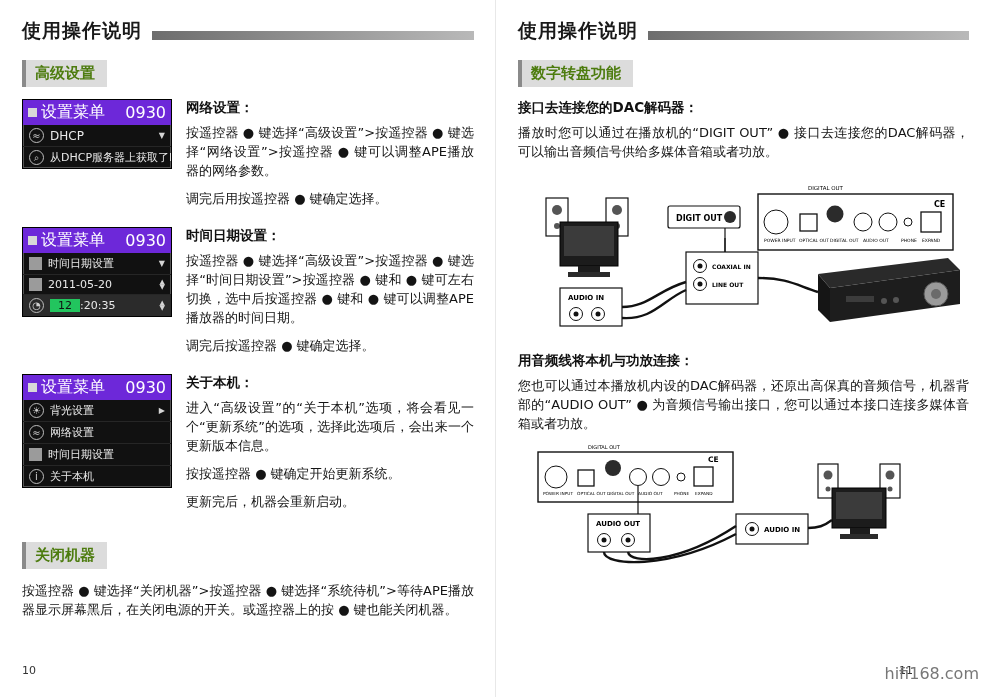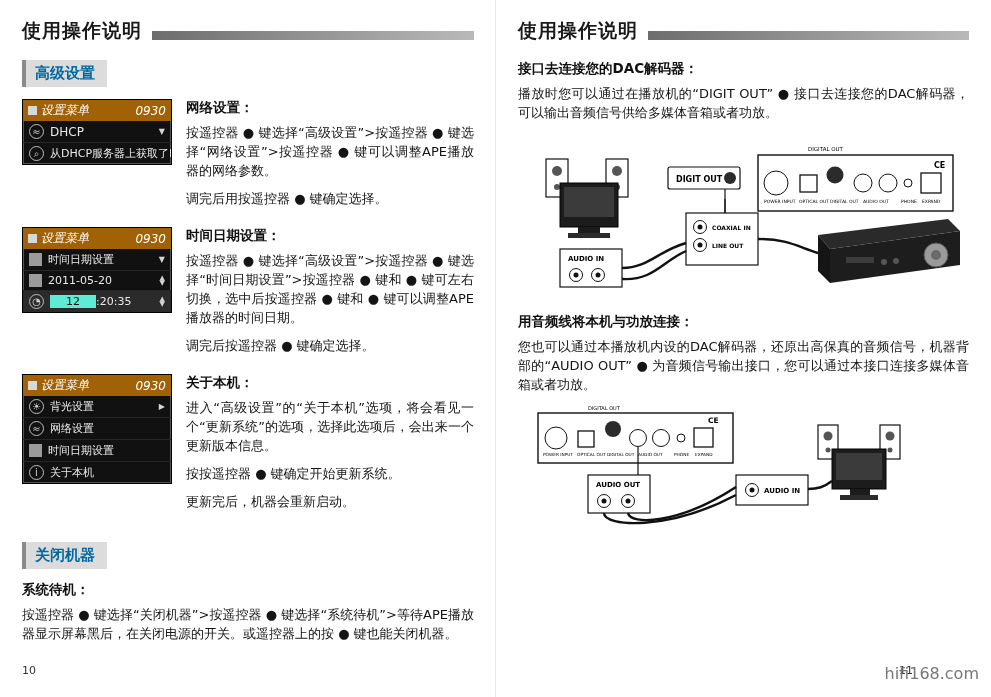--- a/index.html
+++ b/index.html
@@ -30,21 +30,21 @@
   .hdr-rule{
     flex:1;height:9px;margin-bottom:4px;
     background:linear-gradient(to right,#6d6d6d,#b9b9b9);
   }
 
   
   .chip{
     display:inline-block;
     background:#dcdcdc;
     border-left:4px solid #8a8a8a;
-    font-size:15px;font-weight:bold;color:#0369a1;
+    font-size:15px;font-weight:bold;color:#4d7c0f;
     padding:4px 12px 4px 9px;
     margin-bottom:12px;
   }
 
   .sub-head{
     font-size:13.5px;font-weight:bold;color:#111;margin:0 0 6px 0;
   }
   .para{
     font-size:13px;line-height:19px;color:#141414;margin:0 0 9px 0;
     text-align:justify;
@@ -56,21 +56,21 @@
   .col-text{flex:1;}
 
   
   .lcd{
     width:148px;background:#111;color:#e9e9e9;border:1px solid #000;
     margin-bottom:12px;font-size:11px;
     box-shadow:0 0 0 1px #555 inset;
   }
   .lcd-top{
     display:flex;align-items:center;justify-content:space-between;
-    background:#a16207;color:#fff;padding:2px 5px;font-size:12px;font-style:italic;
+    background:#6d28d9;color:#fff;padding:2px 5px;font-size:16px;
   }
   .lcd-top .lt{display:flex;align-items:center;gap:4px;}
   .lcd-sq{width:9px;height:9px;background:#d8d8d8;display:inline-block;}
   .lcd-row{
     display:flex;align-items:center;gap:6px;
     padding:3px 6px;border-bottom:1px solid #262626;
     white-space:nowrap;overflow:hidden;
   }
   .lcd-row:last-child{border-bottom:none;}
   .lcd-row.sel{background:#2b2b2b;}
@@ -79,21 +79,21 @@
     color:#cfcfcf;font-size:10px;line-height:13px;text-align:center;
   }
   .lcd-ic.box{background:#9b9b9b;}
   .lcd-ic.round{border:1px solid #bdbdbd;border-radius:50%;}
   .lcd-txt{flex:1;overflow:hidden;text-overflow:ellipsis;font-size:11px;}
   .lcd-txt.big{font-size:12px;}
   .lcd-caret{font-size:8px;color:#d5d5d5;}
   .lcd-spin{
     display:flex;flex-direction:column;line-height:5px;font-size:7px;color:#d5d5d5;
   }
-  .hl{background:#5eead4;color:#111;padding:0 16px;}
+  .hl{background:#22c55e;color:#111;padding:0 8px;}
   .lcd-multi{padding:3px 6px;font-size:11px;line-height:15px;}
 
   
   .diagram{position:relative;margin:6px 0 4px 0;}
   .diagram svg{display:block;}
 
   .pagenum{
     position:absolute;bottom:12px;font-size:11px;color:#333;
   }
   .pagenum.l{left:22px;}
@@ -218,33 +218,33 @@
     </div>
     <div class="col-text">
       <div class="sub-head">关于本机：</div>
       <p class="para">进入“高级设置”的“关于本机”选项，将会看见一个“更新系统”的选项，选择此选项后，会出来一个更新版本信息。</p>
       <p class="para">按按遥控器 ● 键确定开始更新系统。</p>
       <p class="para">更新完后，机器会重新启动。</p>
     </div>
   </div>
 
   <div class="chip" style="margin-top:12px;">关闭机器</div>
-  <div class="sub-head">系统待机：</div>
   <p class="para">按遥控器 ● 键选择“关闭机器”&gt;按遥控器 ● 键选择“系统待机”&gt;等待APE播放器显示屏幕黑后，在关闭电源的开关。或遥控器上的按 ● 键也能关闭机器。</p>
 
   <div class="pagenum l">10</div>
 </div>
 
 <div class="page page-right">
 
   <div class="hdr">
     <div class="hdr-title">使用操作说明</div>
     <div class="hdr-rule"></div>
   </div>
 
+  <div class="chip">数字转盘功能</div>
   <div class="sub-head">接口去连接您的DAC解码器：</div>
   <p class="para">播放时您可以通过在播放机的“DIGIT OUT” ● 接口去连接您的DAC解码器，可以输出音频信号供给多媒体音箱或者功放。</p>
 
   <div class="diagram">
     <svg width="450" height="178" viewBox="0 0 450 178">
 
       <rect x="28" y="28" width="22" height="38" fill="#fff" stroke="#111" stroke-width="1.2"></rect>
       <circle cx="39" cy="40" r="5" fill="#555"></circle>
         <circle cx="39" cy="56" r="3" fill="#555"></circle>
       <rect x="88" y="28" width="22" height="38" fill="#fff" stroke="#111" stroke-width="1.2"></rect>

